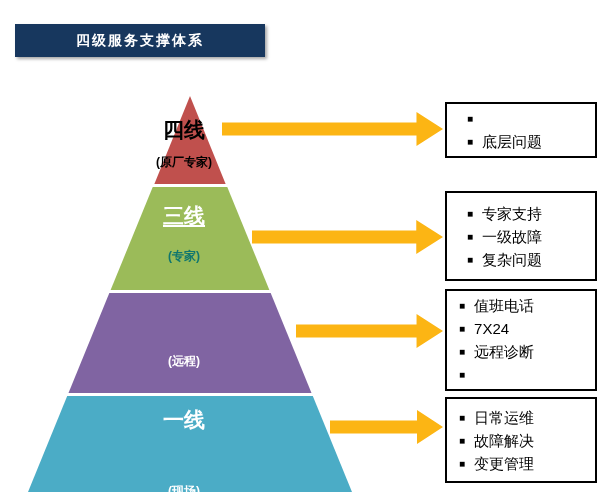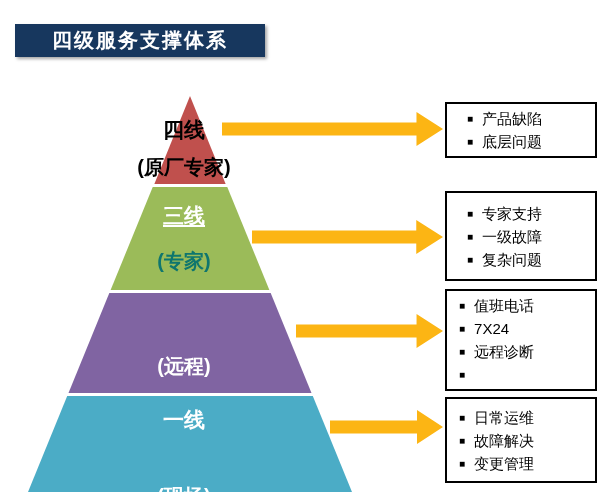--- a/index.html
+++ b/index.html
@@ -7,35 +7,35 @@
     position:relative;width:612px;height:500px;background:#ffffff;overflow:hidden;
     font-family:"Liberation Sans","DejaVu Sans",sans-serif;
   }
   
   .banner{
     position:absolute;left:15px;top:24px;width:250px;height:33px;
     background:var(--banner,#17375E);
     display:flex;align-items:center;justify-content:center;
     box-shadow:2px 2px 3px rgba(0,0,0,0.35);
   }
-  .banner span{color:#ffffff;font-size:20px;font-weight:bold;letter-spacing:2px;}
+  .banner span{color:#ffffff;font-size:14px;font-weight:bold;letter-spacing:2px;}
   
   .pyramid{position:absolute;left:28px;top:96px;width:324px;height:396px;}
   .layer{position:absolute;left:0;width:100%;}
   .layer-0{top:0;height:88px;background:var(--lvl0,#C0504D);
     clip-path:polygon(50% 0,61% 100%,39% 100%);}
   .layer-1{top:91px;height:103px;background:var(--lvl1,#9BBB59);
     clip-path:polygon(38.5% 0,61.5% 0,74.5% 100%,25.5% 100%);}
   .layer-2{top:197px;height:100px;background:var(--lvl2,#8064A2);
     clip-path:polygon(25.1% 0,74.9% 0,87.5% 100%,12.5% 100%);}
   .layer-3{top:300px;height:96px;background:var(--lvl3,#4BACC6);
     clip-path:polygon(12.1% 0,87.9% 0,100% 100%,0 100%);}
   .lvl-label{position:absolute;left:0;right:12px;text-align:center;font-weight:bold;}
   .lvl-name{font-size:21px;}
-  .lvl-sub{font-size:20px;}
+  .lvl-sub{font-size:12px;}
   .pos-n0{top:20px;} .pos-s0{top:58px;}
   .pos-n1{top:106px;} .pos-s1{top:152px;}
   .pos-n2{top:210px;} .pos-s2{top:257px;}
   .pos-n3{top:310px;} .pos-s3{top:355px;}
   
   .arrow{position:absolute;height:34px;background:var(--arrow,#FCB514);}
   .arrow-0{left:222px;top:112px;width:221px;
     clip-path:polygon(0 31%,88% 31%,88% 0,100% 50%,88% 100%,88% 69%,0 69%);}
   .arrow-1{left:252px;top:220px;width:191px;
     clip-path:polygon(0 31%,86% 31%,86% 0,100% 50%,86% 100%,86% 69%,0 69%);}
@@ -86,21 +86,20 @@
   </div>
 
   <div class="arrow arrow-0"></div>
   <div class="arrow arrow-1"></div>
   <div class="arrow arrow-2"></div>
   <div class="arrow arrow-3"></div>
 
   <div class="box box-0">
     <div class="box-item">
       <span class="bullet">■</span>
-      <span>产品缺陷</span>
     </div>
     <div class="box-item">
       <span class="bullet">■</span>
       <span>底层问题</span>
     </div>
   </div>
 
   <div class="box box-1">
     <div class="box-item">
       <span class="bullet">■</span>

